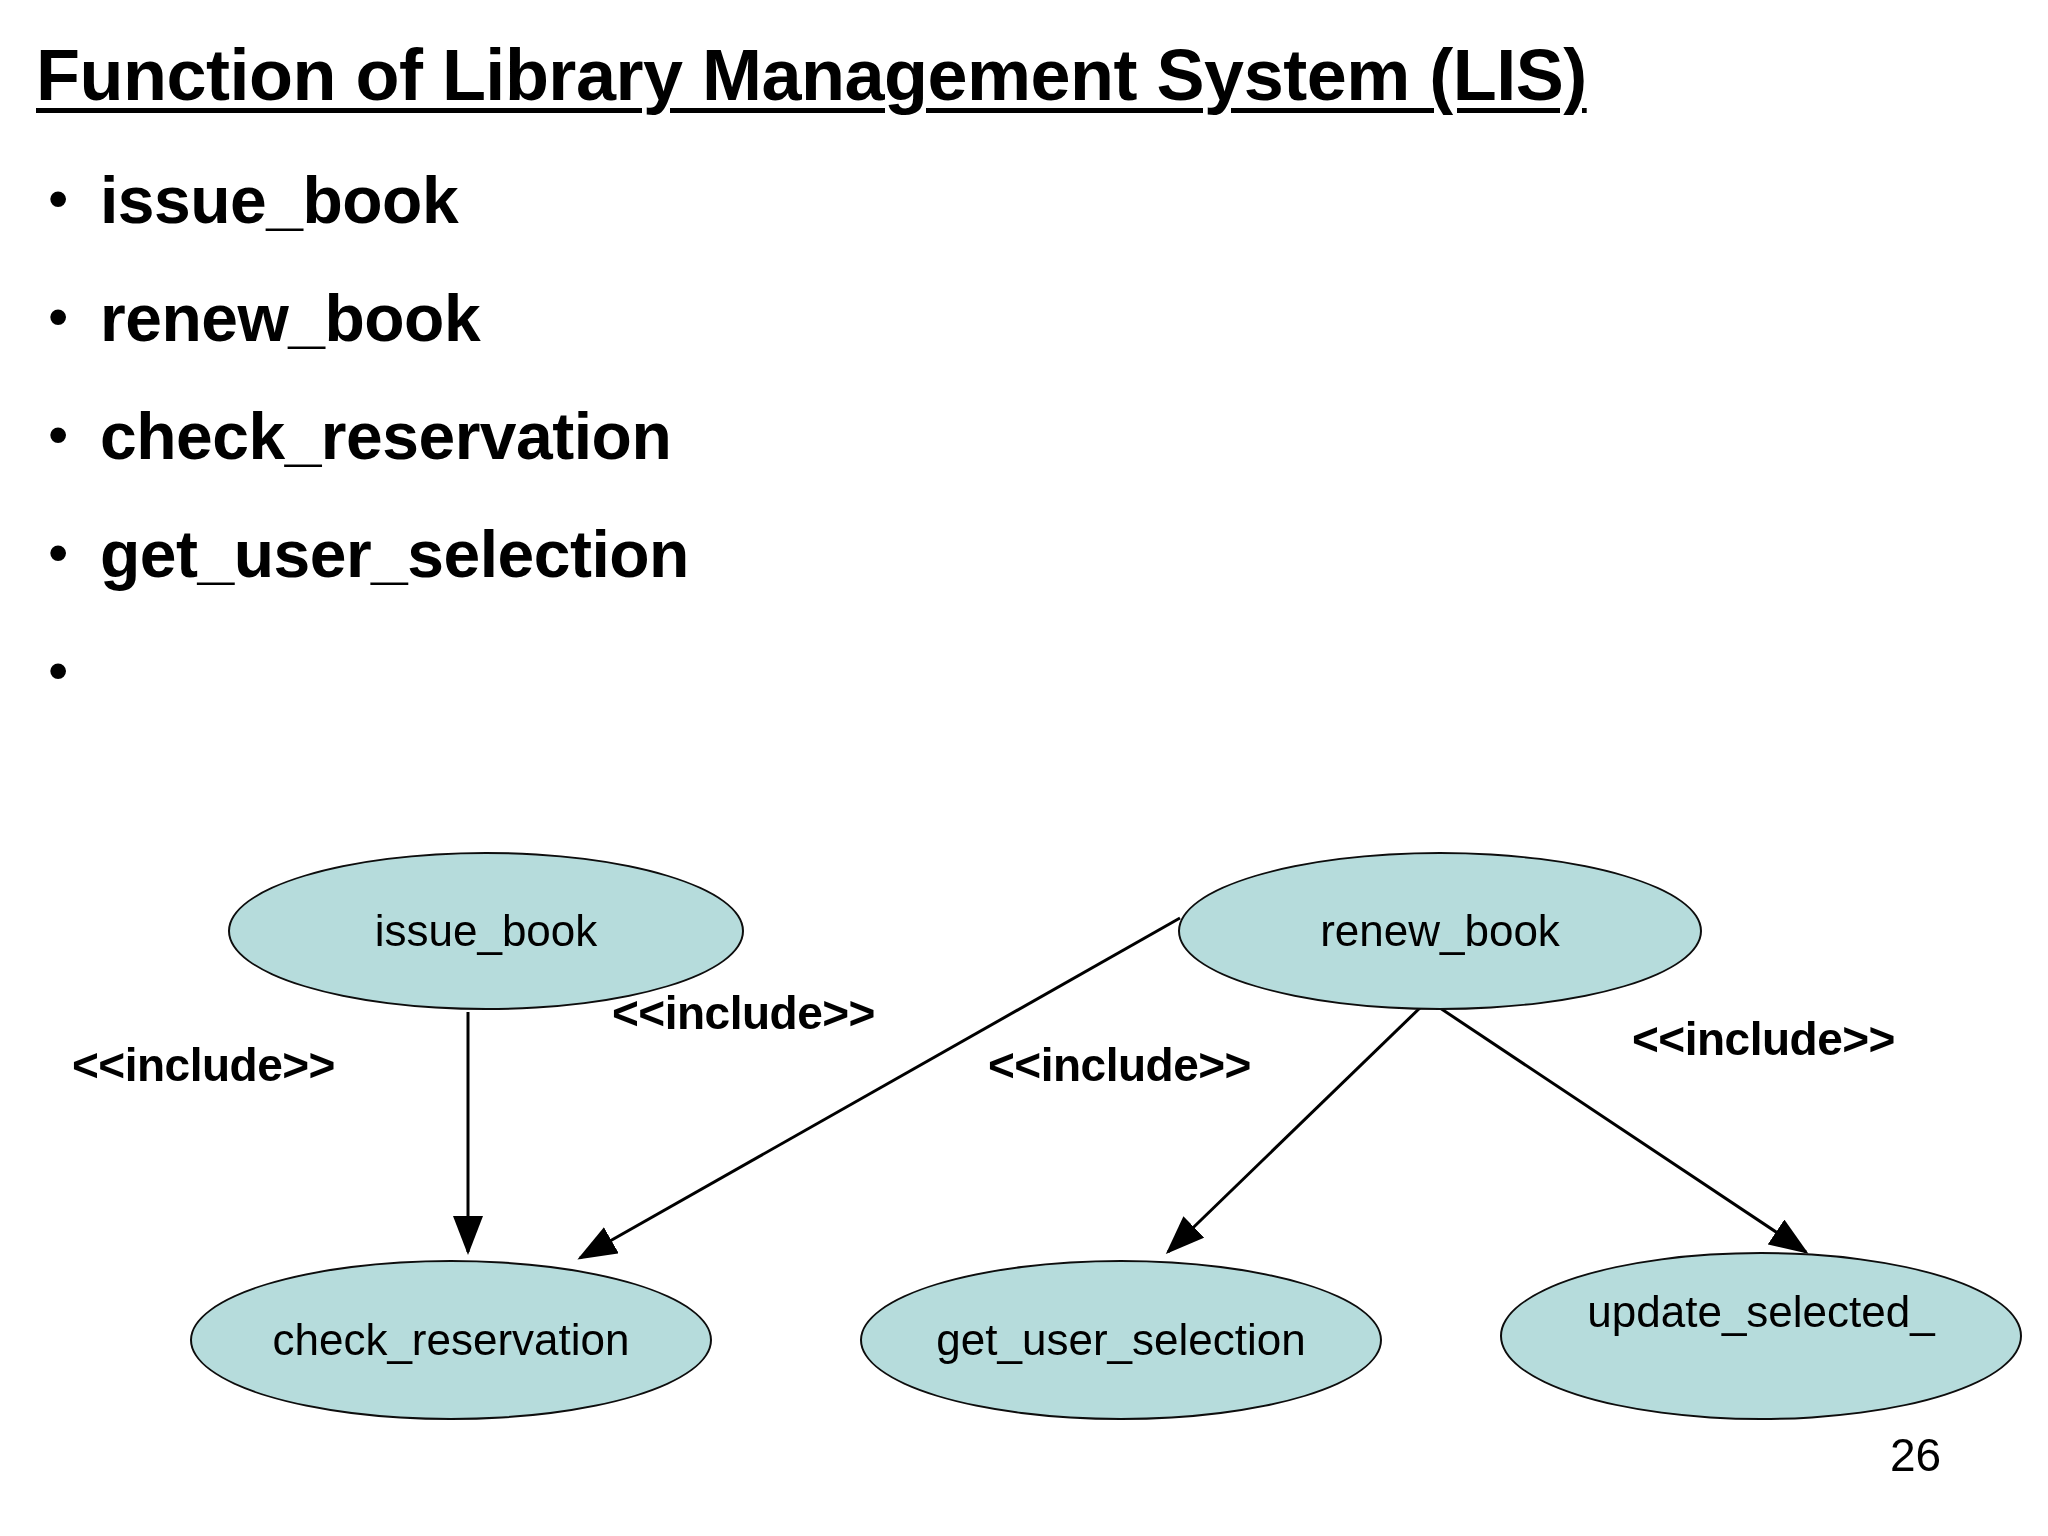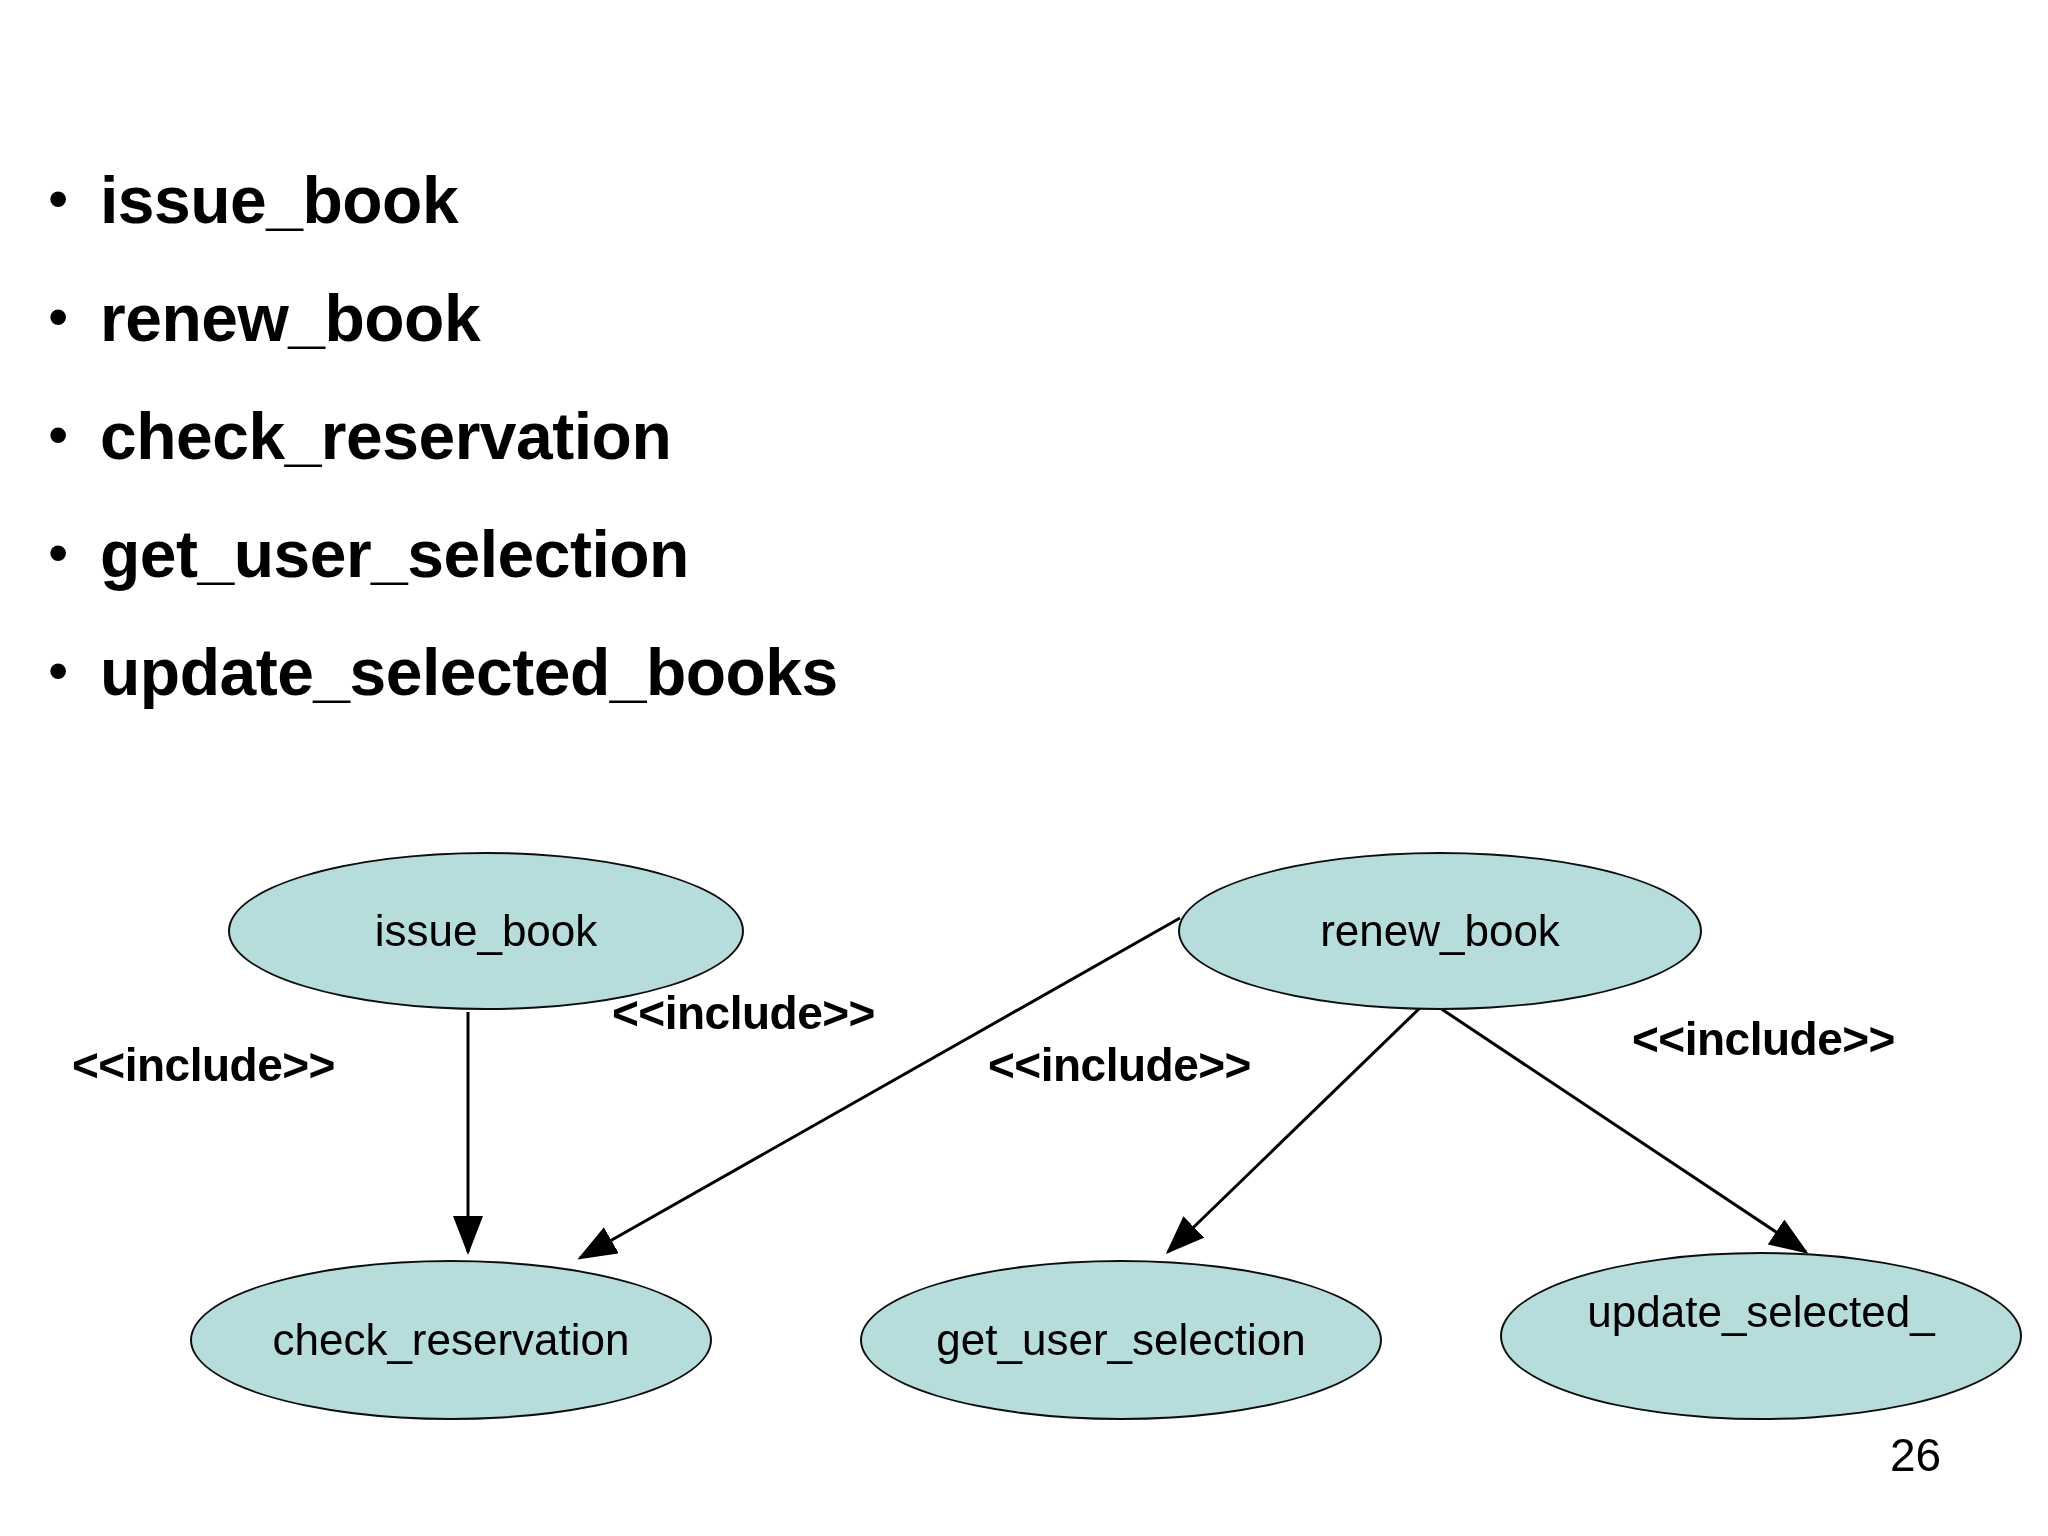--- a/index.html
+++ b/index.html
@@ -125,20 +125,21 @@
     top: 1428px;
     font-size: 46px;
     color: #000000;
   }
 </style>
 </head>
 <body>
 
 <div id="slide">
 
+  <div id="title">Function of Library Management System (LIS)</div>
 
   <div id="bullets">
 
     <div class="bullet-row">
       <div class="bullet-dot">•</div>
       <div class="bullet-text">issue_book</div>
     </div>
 
     <div class="bullet-row">
       <div class="bullet-dot">•</div>
@@ -150,21 +151,20 @@
       <div class="bullet-text">check_reservation</div>
     </div>
 
     <div class="bullet-row">
       <div class="bullet-dot">•</div>
       <div class="bullet-text">get_user_selection</div>
     </div>
 
     <div class="bullet-row">
       <div class="bullet-dot">•</div>
-      <div class="bullet-text">update_selected_books</div>
     </div>
 
   </div>
 
   <div id="diagram">
 
     <svg id="edges" viewBox="0 0 2048 680">
       <defs>
         <marker id="arrowhead" markerWidth="13" markerHeight="10" refX="12" refY="5" orient="auto" markerUnits="strokeWidth">
           <path d="M0,0 L13,5 L0,10 z" fill="#000000"></path>

